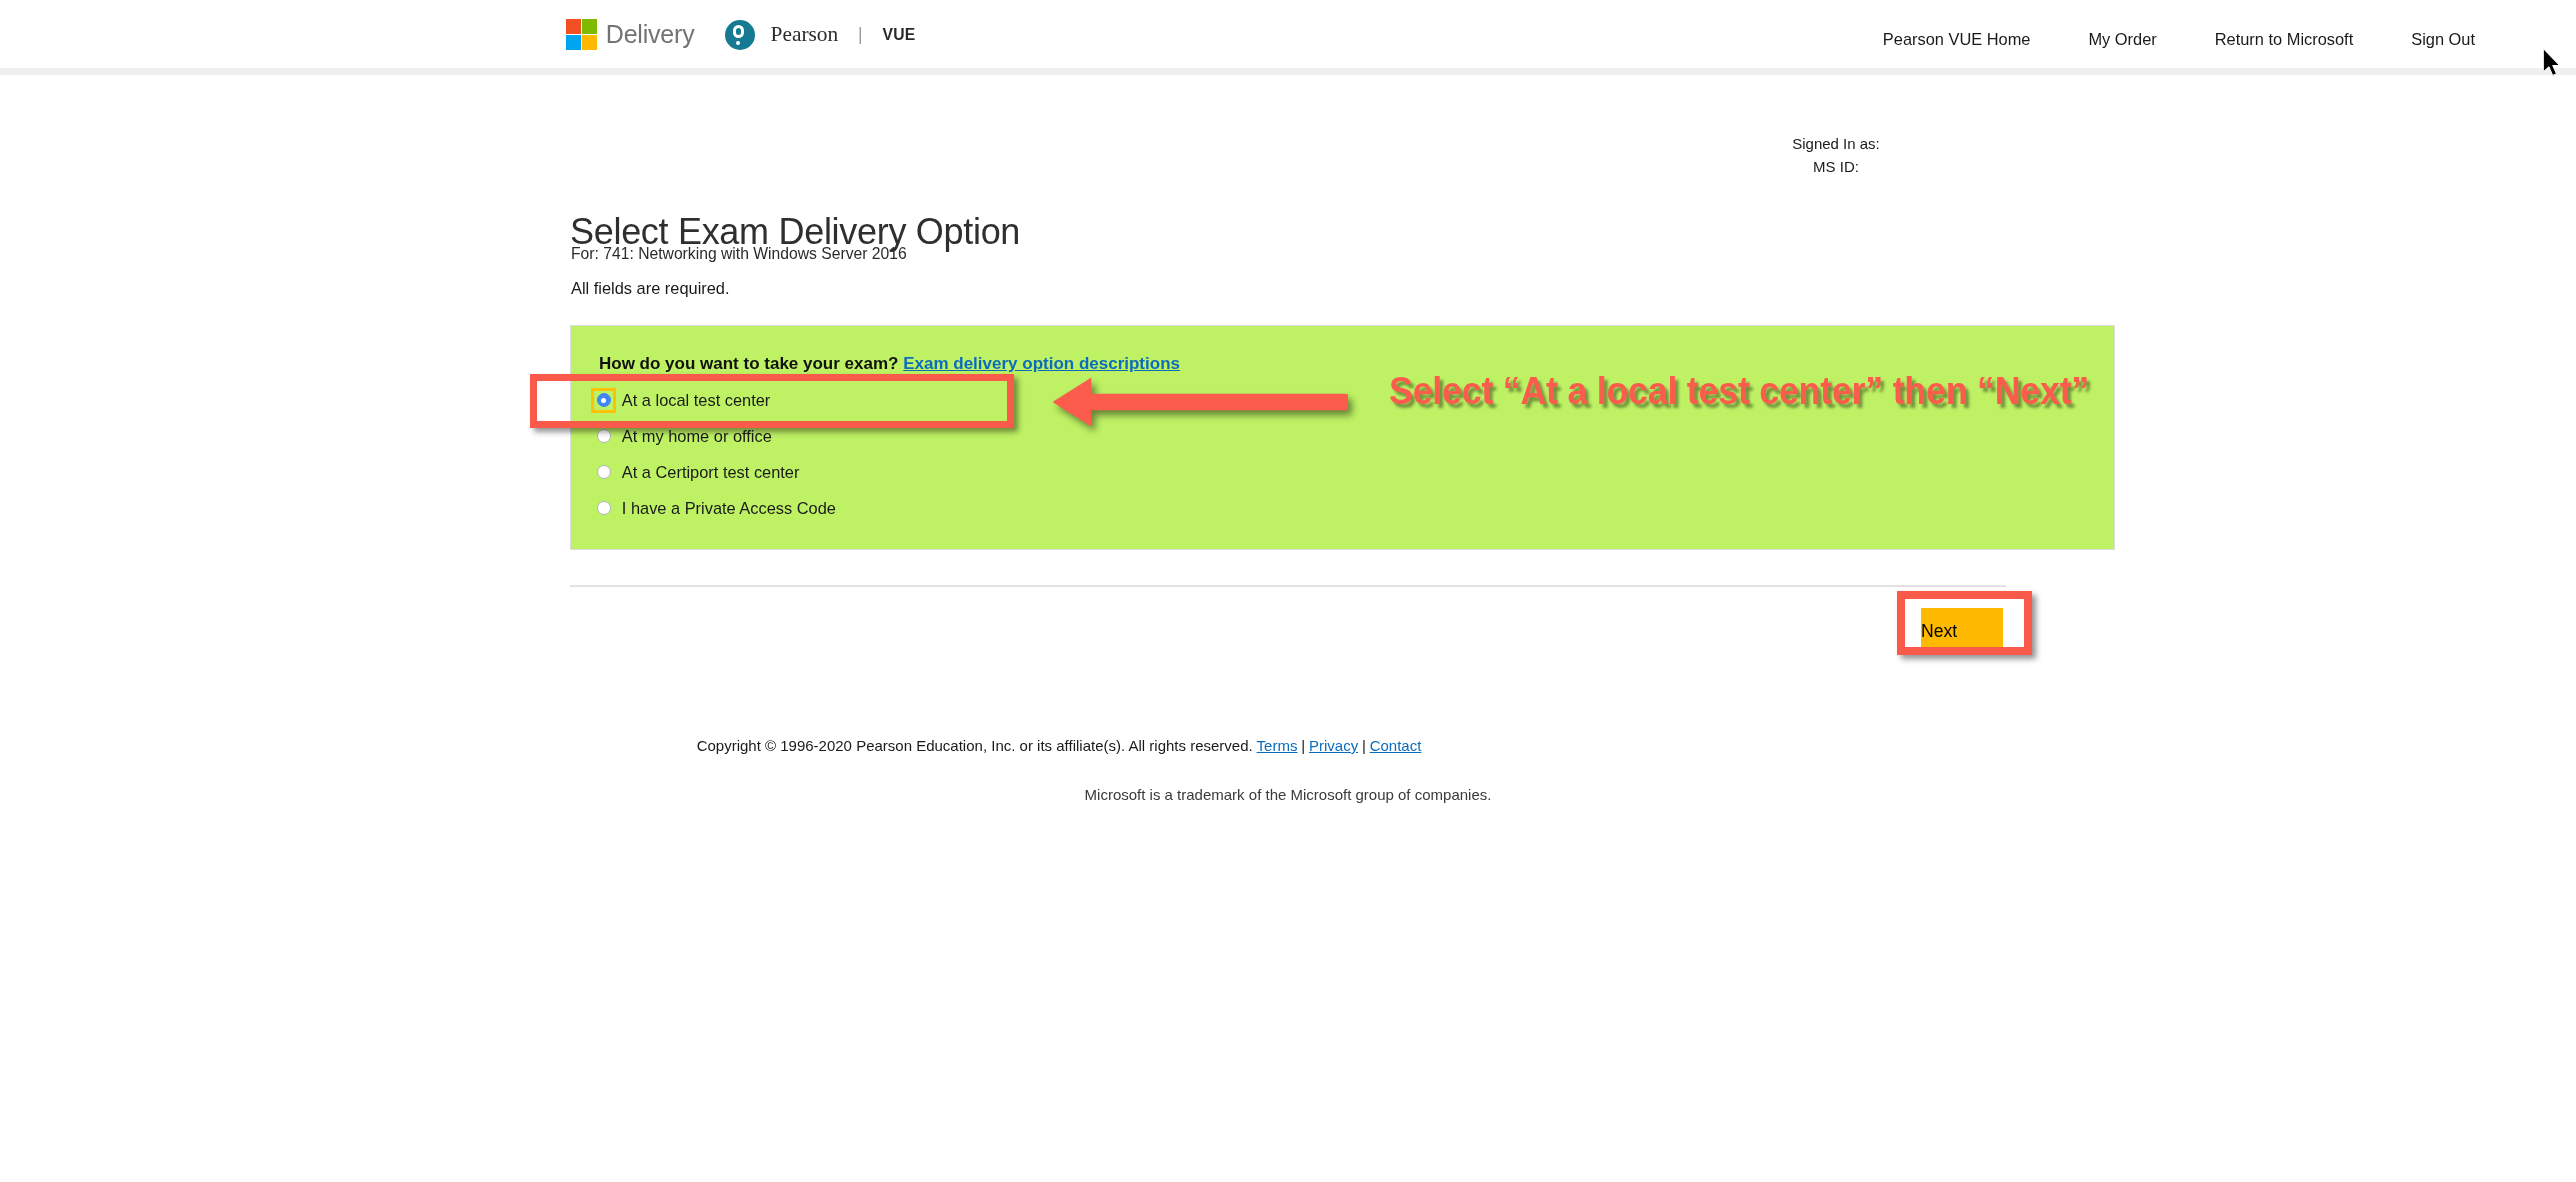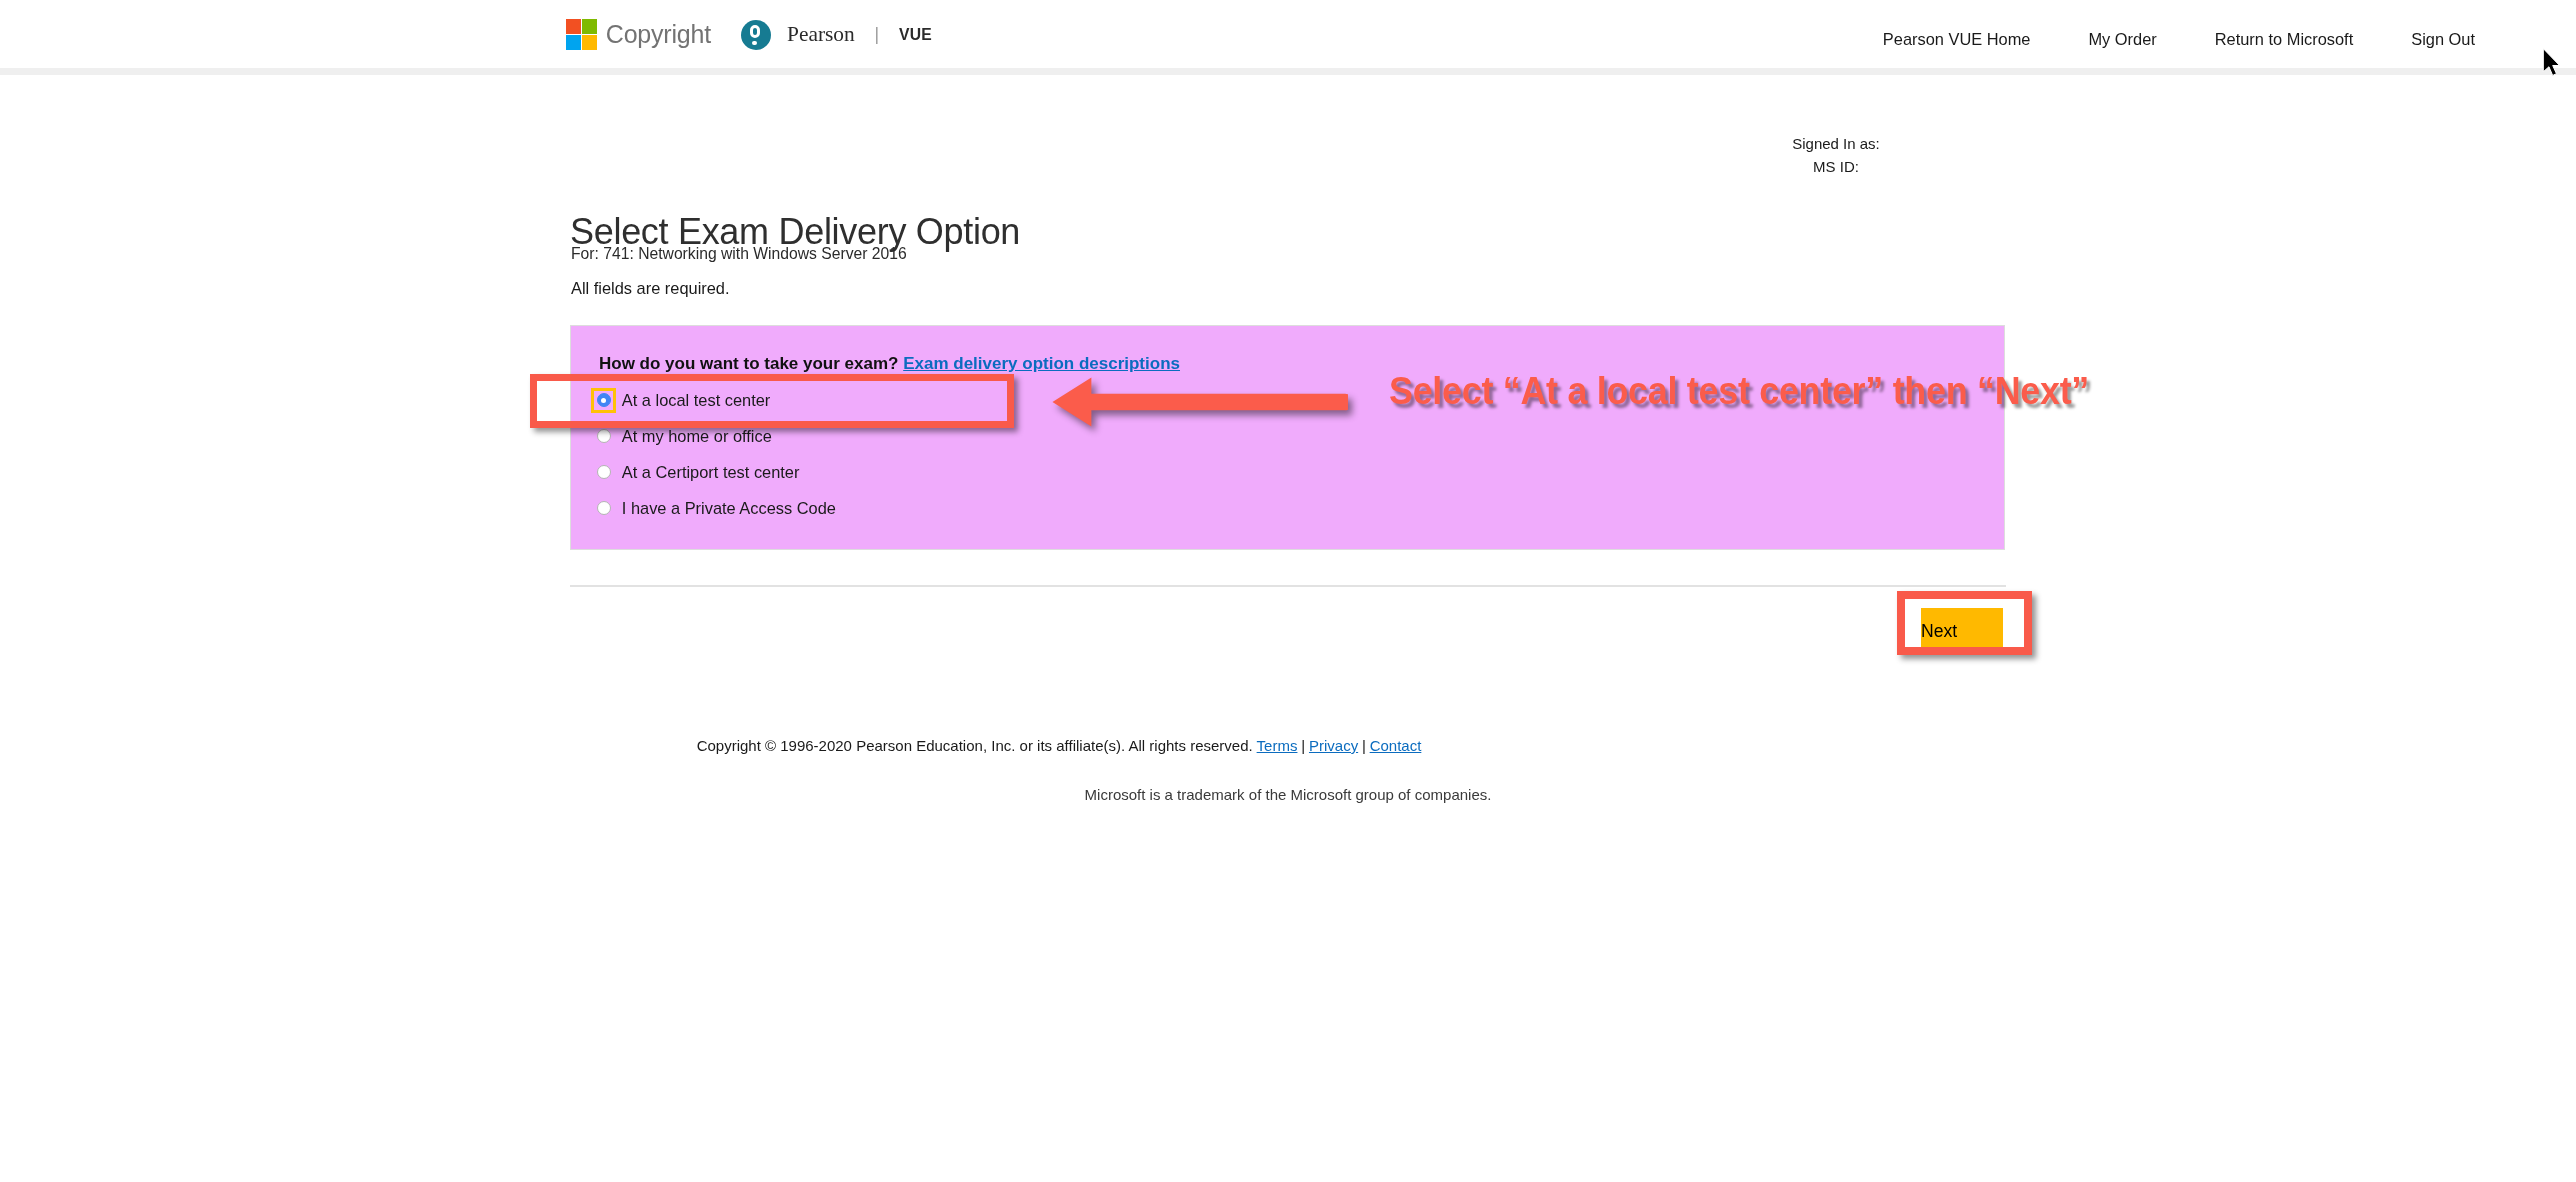--- a/index.html
+++ b/index.html
@@ -155,24 +155,24 @@
     left: 571px; top: 279px;
     font-size: 16.4px;
     color: #1a1a1a;
     white-space: nowrap;
   }
 
   
   .panel {
     position: absolute;
     left: 570px; top: 325px;
-    width: 1435px;
+    width: 1545px;
     height: 225px;
     border: 0.6px solid #dddddd;
-    background: #f0abfc;
+    background: #bef264;
   }
   .panel-question {
     position: absolute;
     left: 28px; top: 28px;
     font-size: 17px;
     font-weight: bold;
     color: #111111;
     white-space: nowrap;
   }
   .panel-question .q-link {
@@ -331,21 +331,21 @@
   <div class="header">
     <div class="logos">
 
       <div class="ms-logo">
         <span class="ms-squares">
           <span class="ms-sq" style="background:#F25022"></span>
           <span class="ms-sq" style="background:#7FBA00"></span>
           <span class="ms-sq" style="background:#00A4EF"></span>
           <span class="ms-sq" style="background:#FFB900"></span>
         </span>
-        <span class="ms-wordmark">Copyright</span>
+        <span class="ms-wordmark">Delivery</span>
       </div>
 
       <div class="pv-logo">
         <span class="pv-mark"></span>
         <span class="pv-word">Pearson</span>
         <span class="pv-bar">|</span>
         <span class="pv-vue">VUE</span>
       </div>
 
     </div>

